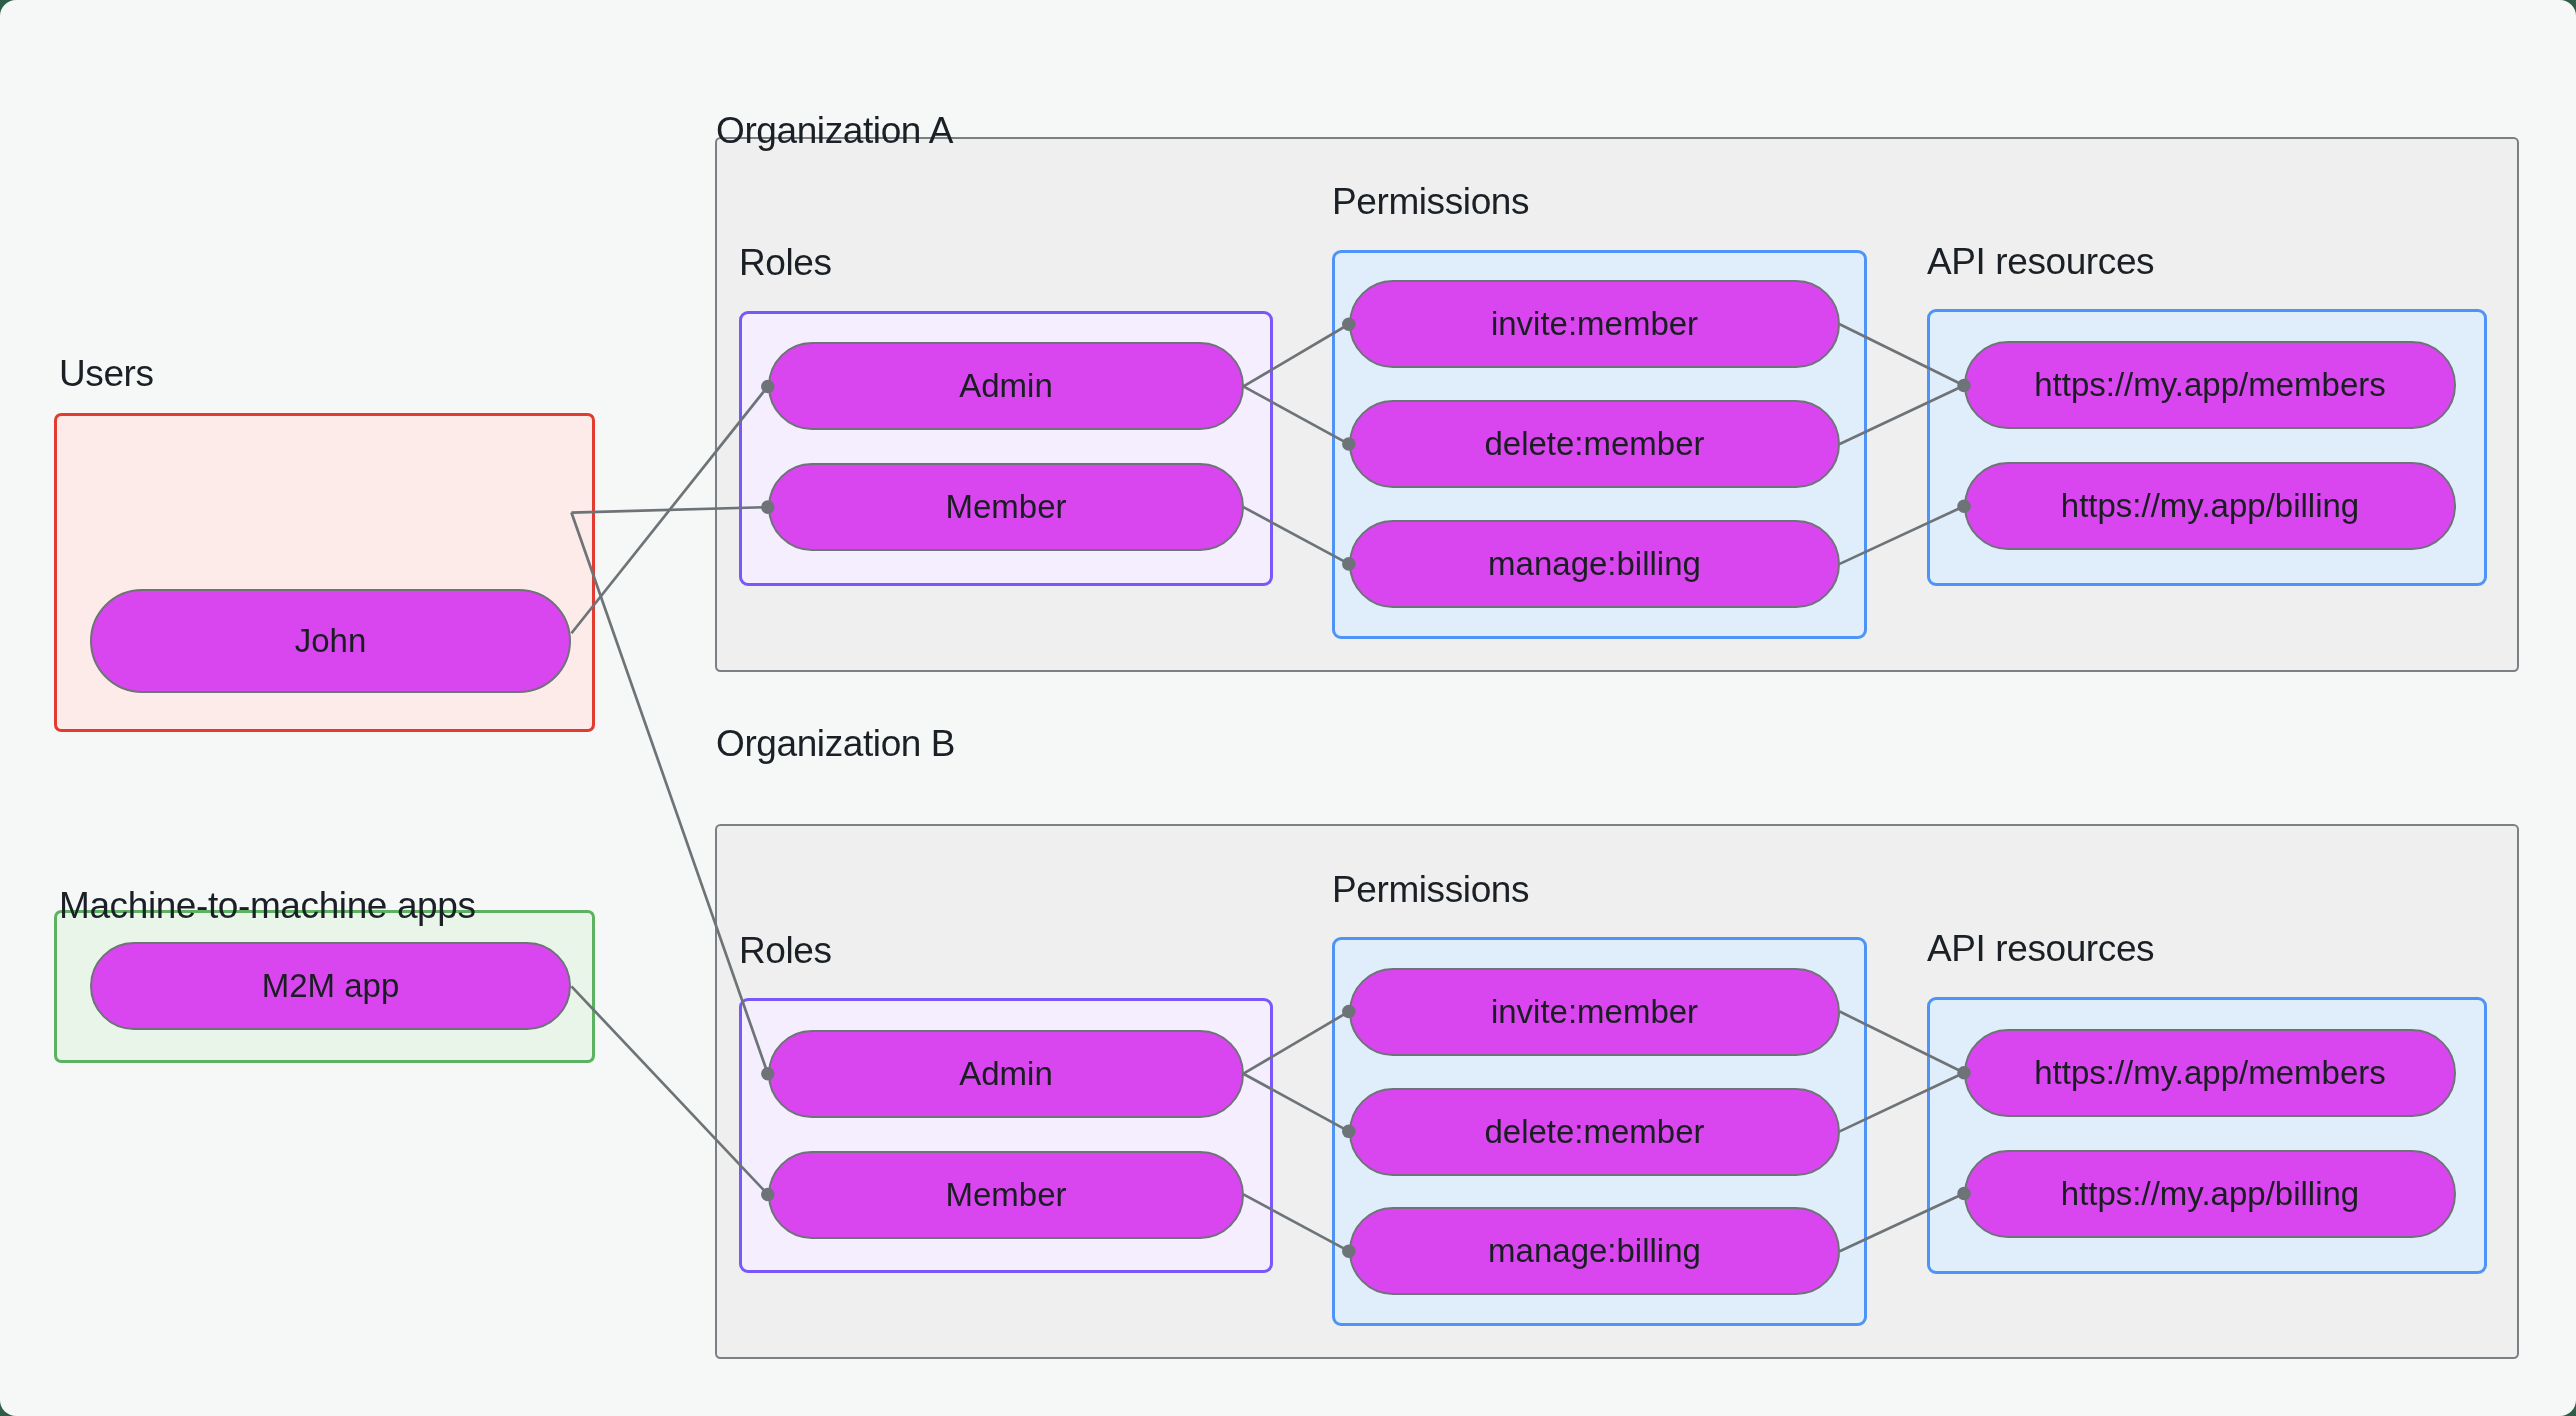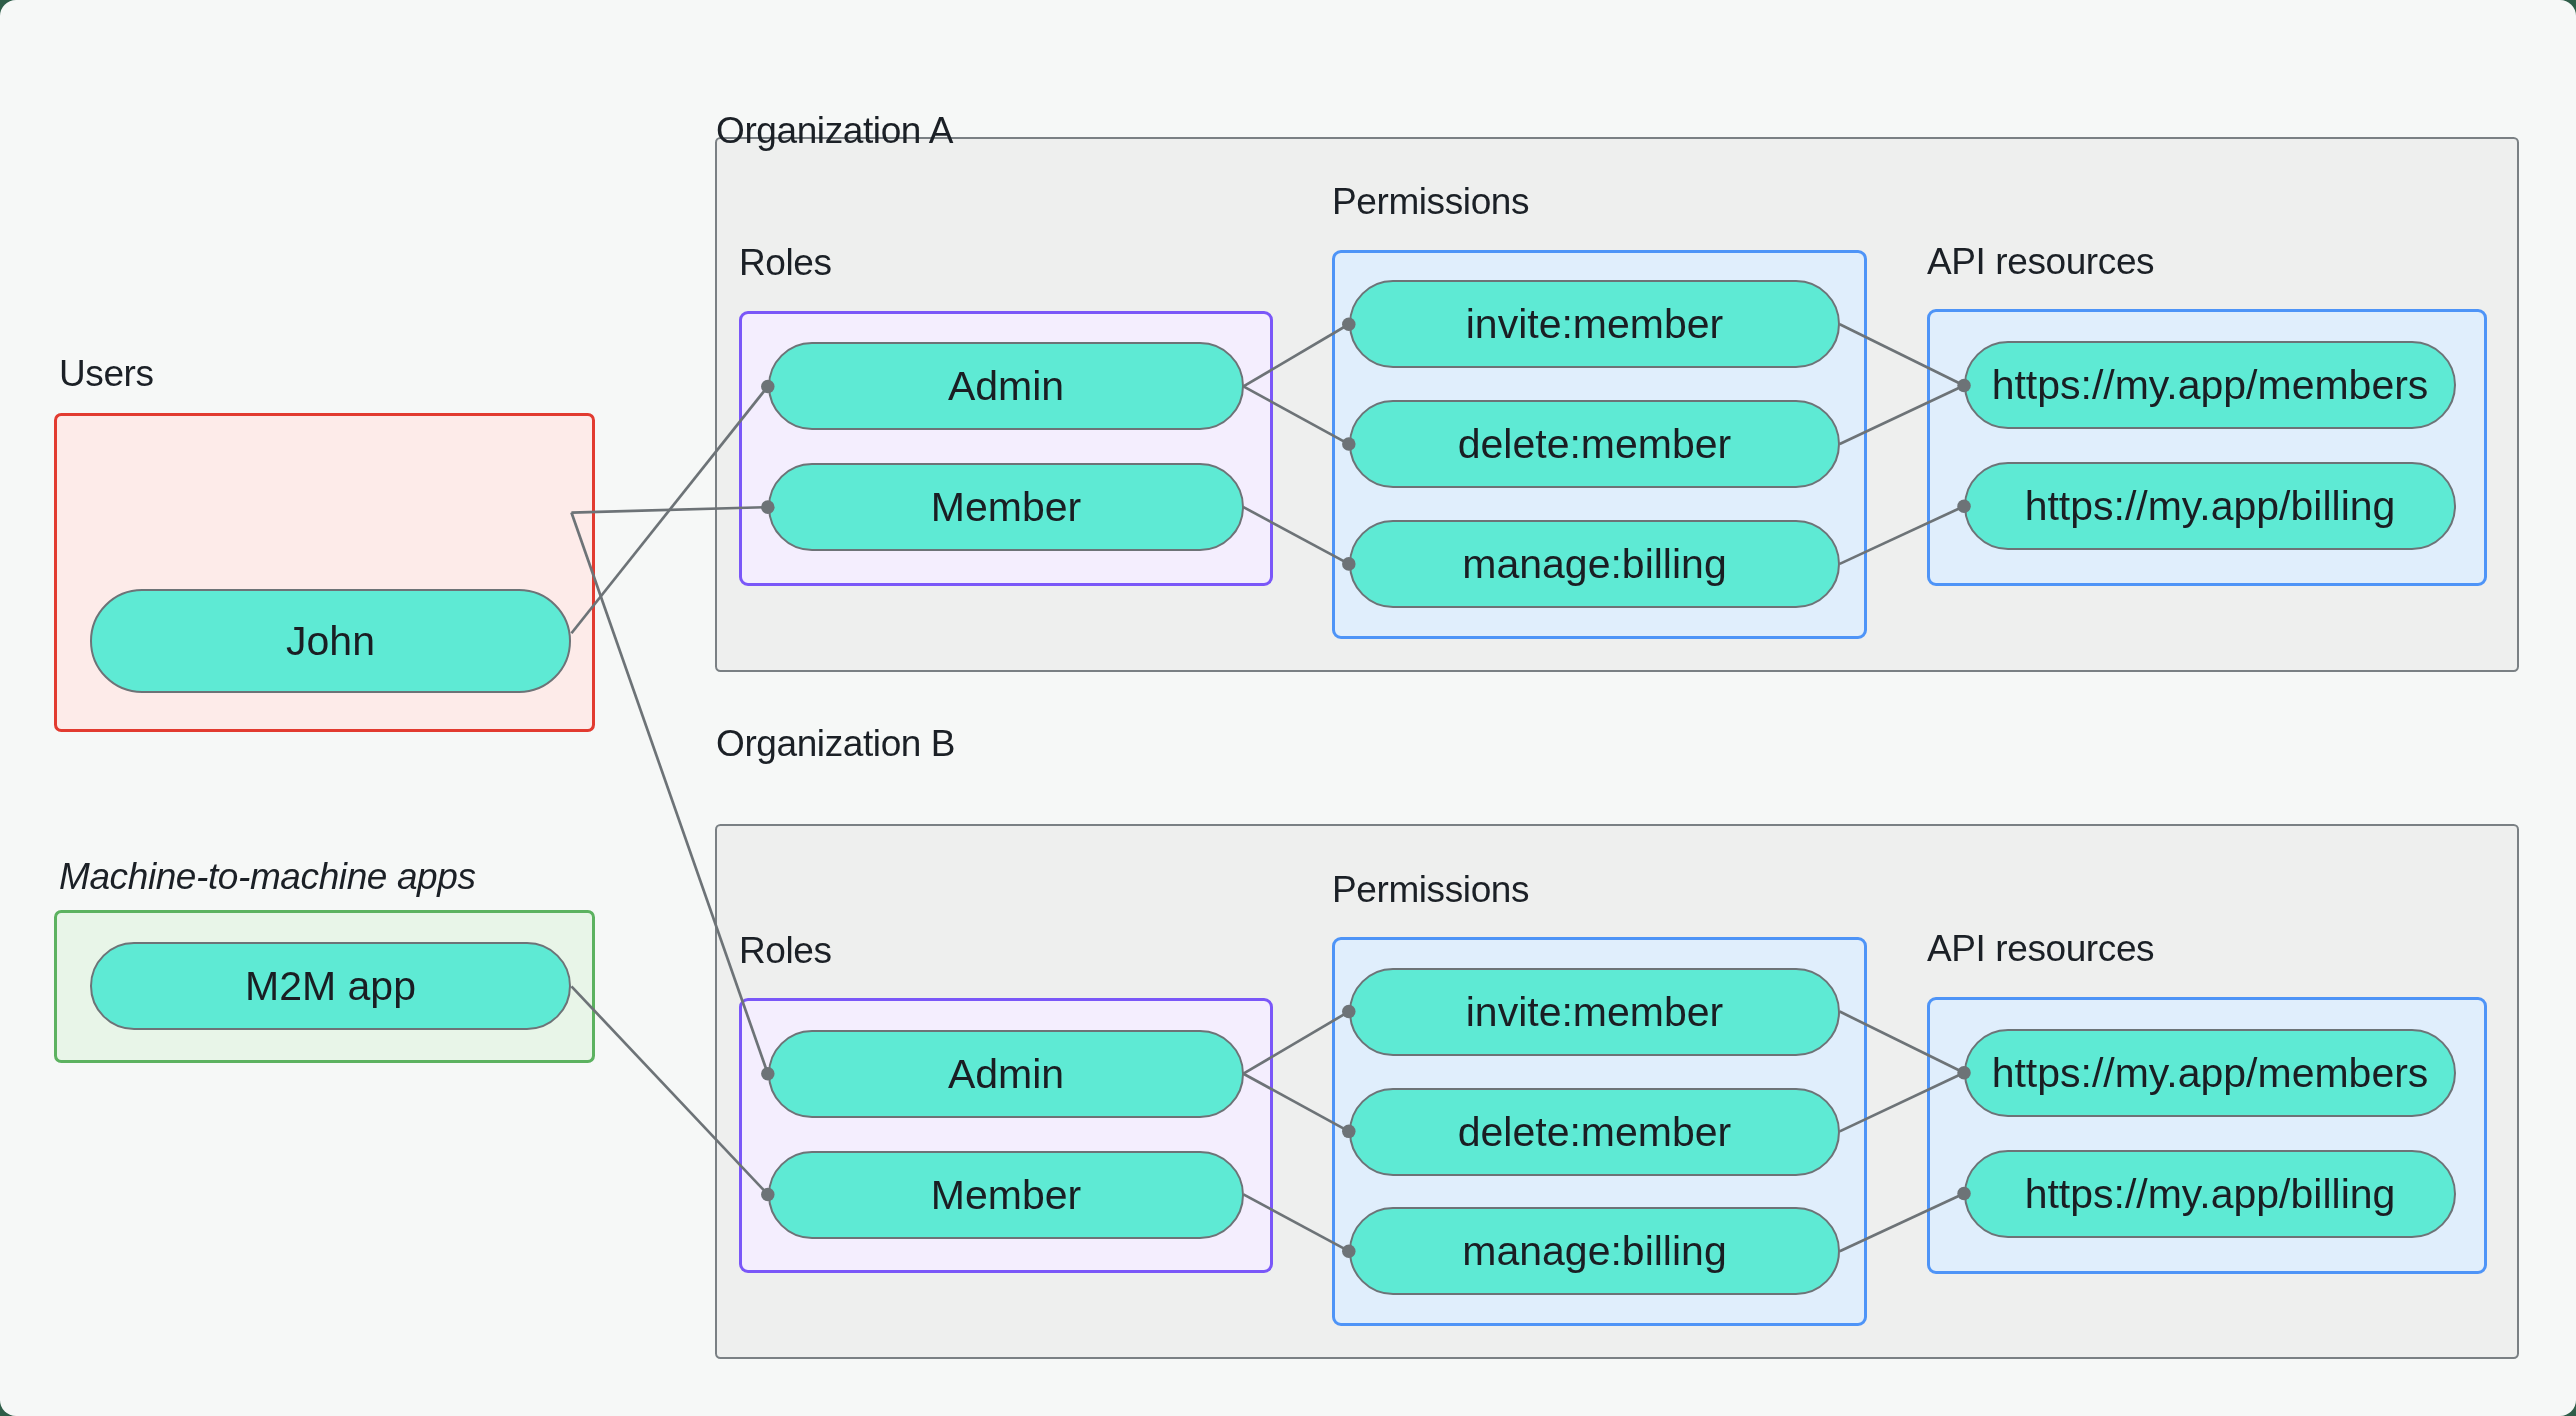--- a/index.html
+++ b/index.html
@@ -41,47 +41,47 @@
   .group-box {
     position: absolute;
     border-width: 3.2px;
     border-style: solid;
     border-radius: 7.2px;
     box-sizing: border-box;
     z-index: 2;
   }
   .pill {
     position: absolute;
-    background: #5eead4;
+    background: #d946ef;
     border: 2.2px solid #6d7377;
     border-radius: 63px;
     box-sizing: border-box;
     display: flex;
     align-items: center;
     justify-content: center;
-    font-size: 41px;
+    font-size: 33px;
     color: #1a1e23;
     white-space: nowrap;
     z-index: 3;
   }
   #edge-layer {
     position: absolute;
     left: 0; top: 0;
     z-index: 5;
     pointer-events: none;
   }
 </style>
 </head>
 <body>
 
 <div id="canvas">
     <div class="sec-label" style="left: 59px; top: 353px;">Users</div>
     <div class="group-box" style="left: 54px; top: 413px; width: 541px; height: 319px; background: rgb(253, 235, 233); border-color: rgb(226, 59, 48);"></div>
     <div class="pill" style="left: 90px; top: 589px; width: 481px; height: 104px;">John</div>
-    <div class="sec-label" style="left: 59px; top: 856px; font-style: italic;">Machine-to-machine apps</div>
+    <div class="sec-label" style="left: 59px; top: 885px;">Machine-to-machine apps</div>
     <div class="group-box" style="left: 54px; top: 910px; width: 541px; height: 153px; background: rgb(232, 245, 232); border-color: rgb(92, 178, 96);"></div>
     <div class="pill" style="left: 90px; top: 942px; width: 481px; height: 88px;">M2M app</div>
     <div class="sec-label" style="left: 716px; top: 63px; margin-top: 47px;">Organization A</div>
     <div class="org-box" style="left: 715px; top: 137px; width: 1804px; height: 535px;"></div>
     <div class="sec-label" style="left: 739px; top: 242px;">Roles</div>
     <div class="group-box" style="left: 739px; top: 311px; width: 534px; height: 275px; background: rgb(244, 238, 254); border-color: rgb(122, 87, 248); border-radius: 9px; z-index: 2;"></div>
     <div class="pill" style="left: 768px; top: 342px; width: 476px; height: 88px;">Admin</div>
     <div class="pill" style="left: 768px; top: 463px; width: 476px; height: 88px;">Member</div>
     <div class="sec-label" style="left: 1332px; top: 181px;">Permissions</div>
     <div class="group-box" style="left: 1332px; top: 250px; width: 535px; height: 389px; background: rgb(224, 238, 252); border-color: rgb(78, 148, 247); border-radius: 9px; z-index: 2;"></div>

